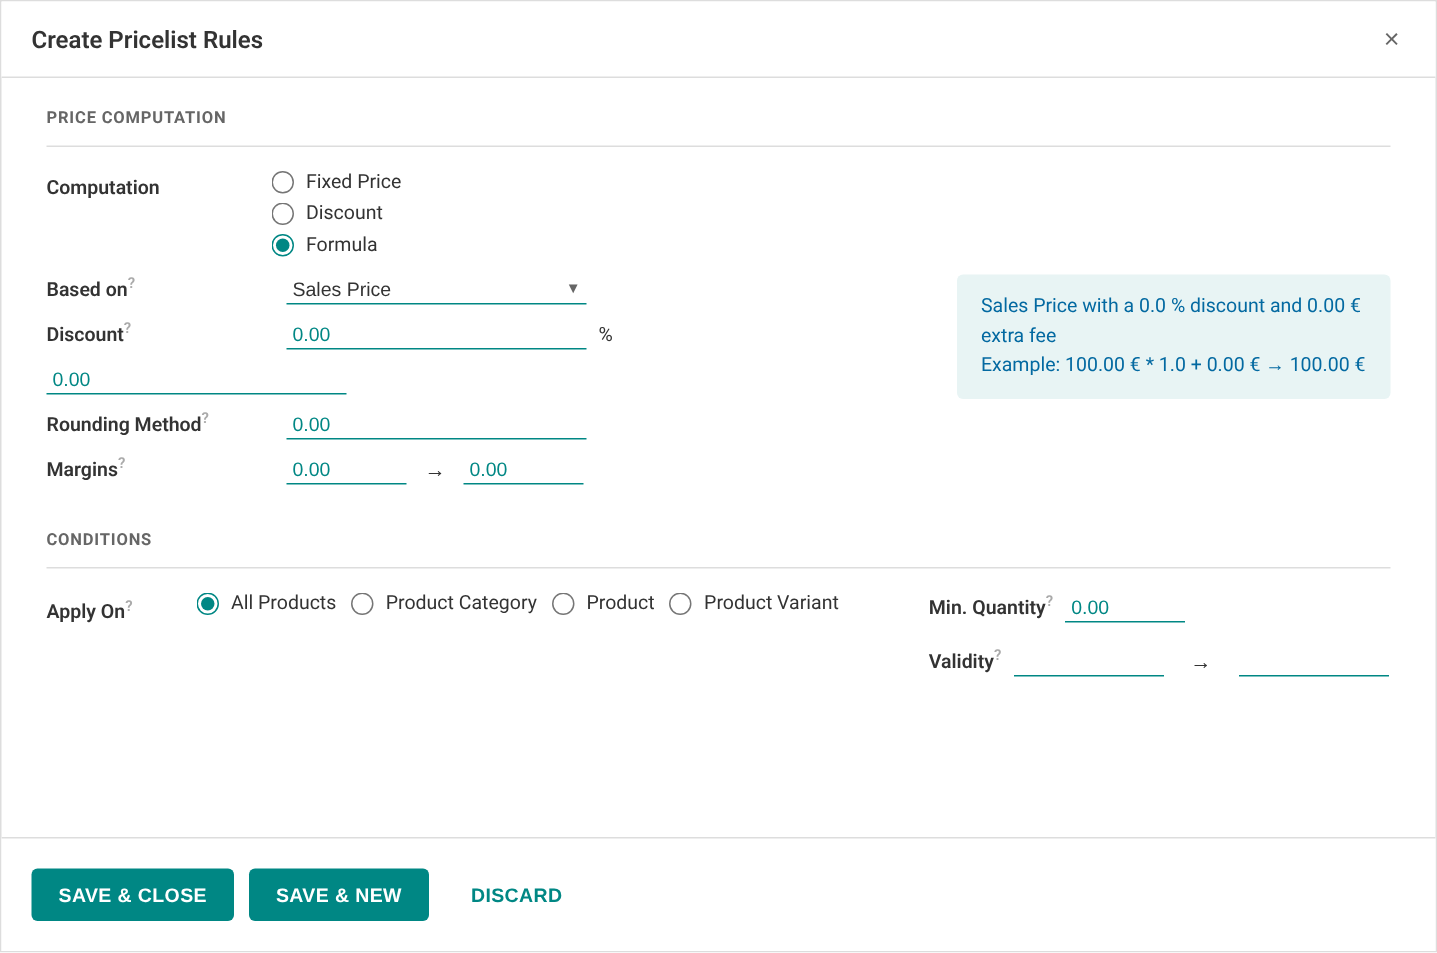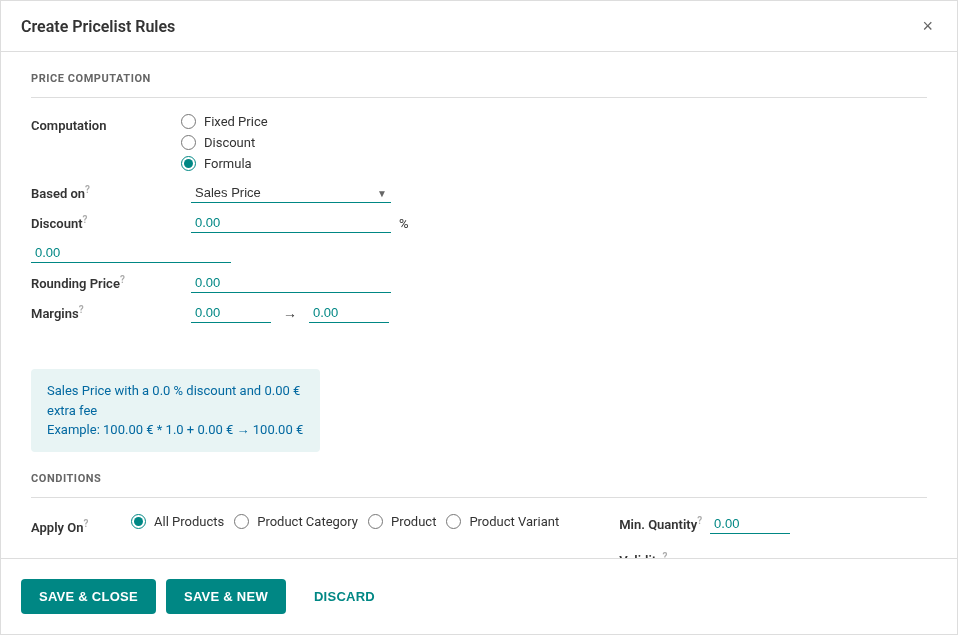--- a/index.html
+++ b/index.html
@@ -112,22 +112,21 @@
       color: #333;
     }
 
     .price-computation-section {
       margin-bottom: 20px;
     }
 
     .based-on-row {
       display: flex;
       align-items: flex-start;
-      gap: 36px;
-      flex-direction: column;
+      gap: 16px;
     }
 
     .based-on-fields {
       flex: 1;
     }
 
     .info-box {
       background: #e8f4f4;
       border-radius: 4px;
       padding: 12px 16px;
@@ -383,21 +382,21 @@
             <input class="field-input" type="text" value="0.00" style="color: rgb(0, 135, 132);">
             <span class="percent-suffix">%</span>
           </div>
 
           <div class="field-row">
             <input class="field-input" type="text" value="0.00" style="color: rgb(0, 135, 132);">
           </div>
 
           <div class="field-row">
             <div class="field-label">
-              <span>Rounding Price</span><sup>?</sup>
+              <span>Rounding Method</span><sup>?</sup>
             </div>
             <input class="field-input" type="text" value="0.00" style="color: rgb(0, 135, 132);">
           </div>
 
           <div class="field-row margins-row">
             <div class="field-label">
               <span>Margins</span><sup>?</sup>
             </div>
             <input class="field-input" type="text" style="width: 80px; color: rgb(0, 135, 132);" value="0.00">
             <span class="margins-arrow">→</span>

